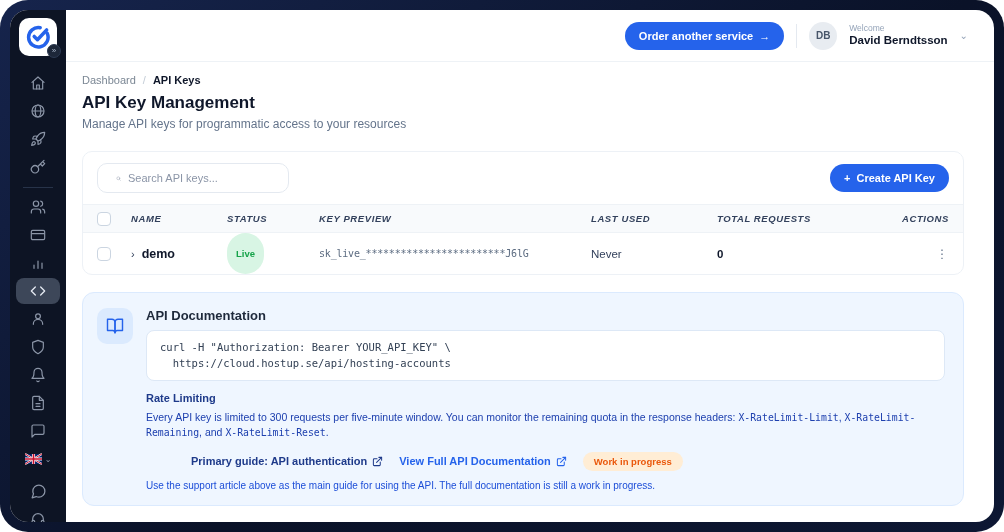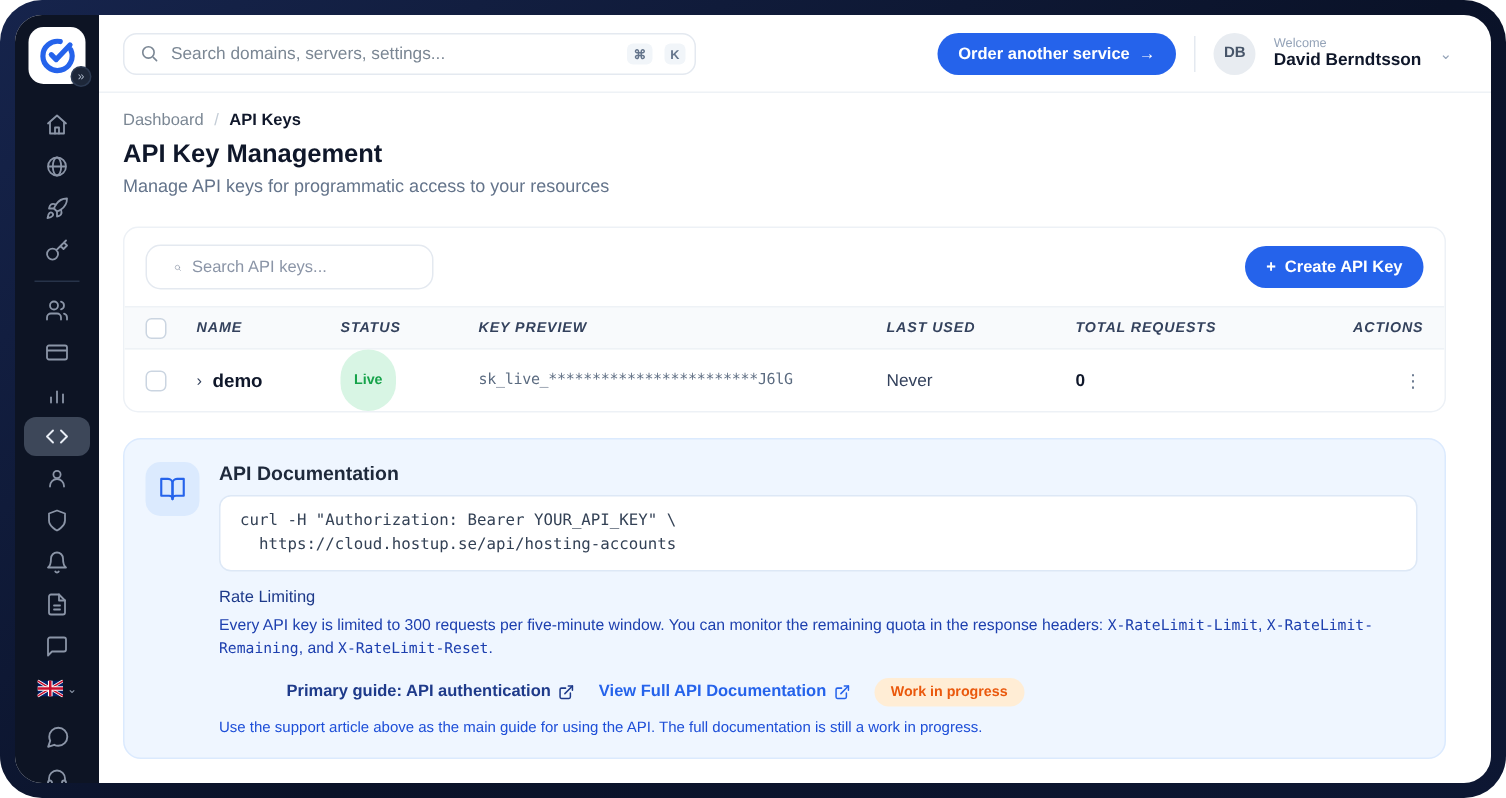--- a/index.html
+++ b/index.html
@@ -65,21 +65,21 @@
   .td-bold { font-size:11.5px; font-weight:700; color:#0f172a; }
   .dots { color:#64748b; font-size:12px; text-align:right; cursor:pointer; letter-spacing:1px; }
 
   
   .docs { margin-top:17px; background:#eff6ff; border:1px solid #dbeafe; border-radius:12px; padding:15px 18px 14px 14px; display:flex; gap:13px; }
   .docs-icon { width:36px; height:36px; background:#dbeafe; border-radius:10px; display:flex; align-items:center; justify-content:center; flex-shrink:0; color:#2563eb; }
   .docs-body { flex:1; min-width:0; }
   .docs-title { font-size:13px; font-weight:700; color:#1e293b; }
   .docs-label { margin-top:9px; font-size:11px; font-weight:700; color:#1e3a8a; }
   .codeblock { margin-top:7px; background:#ffffff; border:1px solid #dde8f6; border-radius:8px; padding:8px 13px; font-size:10.5px; line-height:1.55; color:#334155; white-space:pre; }
-  .rate-title { margin-top:11px; font-size:11px; font-weight:400; color:#1e3a8a; }
+  .rate-title { margin-top:11px; font-size:11px; font-weight:700; color:#1e3a8a; }
   .rate-text { margin-top:6px; font-size:10.5px; color:#1e40af; line-height:1.45; }
   .rate-text .mono { font-size:9.8px; }
   .links-row { margin-top:12px; display:flex; align-items:center; gap:16px; }
   .link-strong { font-size:11px; font-weight:700; color:#1e3a8a; display:flex; align-items:flex-end; gap:5px; cursor:pointer;padding-left:45px; }
   .link-blue { font-size:11px; font-weight:700; color:#2563eb; display:flex; align-items:center; gap:5px; cursor:pointer; }
   .badge-wip { background:#ffedd5; color:#ea580c; font-size:9.5px; font-weight:700; border-radius:999px; padding:4px 11px; }
   .footnote { margin-top:9px; font-size:10px; color:#1d4ed8; }
 </style>
 </head>
 <body>
@@ -208,29 +208,20 @@
               <rect x="3" y="14" width="4" height="6" rx="2"></rect>
               <rect x="17" y="14" width="4" height="6" rx="2"></rect>
             </svg>
         </div>
       </div>
     </div>
 
     <div class="main">
 
       <div class="topbar">
-        <div class="search-wrap">
-          <svg width="13" height="13" viewBox="0 0 24 24" fill="none" stroke="#7b8794" stroke-width="2" stroke-linecap="round">
-              <circle cx="11" cy="11" r="7"></circle>
-              <path d="m21 21-4-4"></path>
-            </svg>
-          <input type="text" placeholder="Search domains, servers, settings..." style="">
-          <span class="kbd">⌘</span>
-          <span class="kbd">K</span>
-        </div>
         <div class="top-right">
           <button class="btn-primary">
             <span>Order another service</span>
             <span>→</span>
           </button>
           <div class="vdiv"></div>
           <div class="avatar">DB</div>
           <div class="user-block">
             <div class="welcome">Welcome</div>
             <div class="username">David Berndtsson</div>

